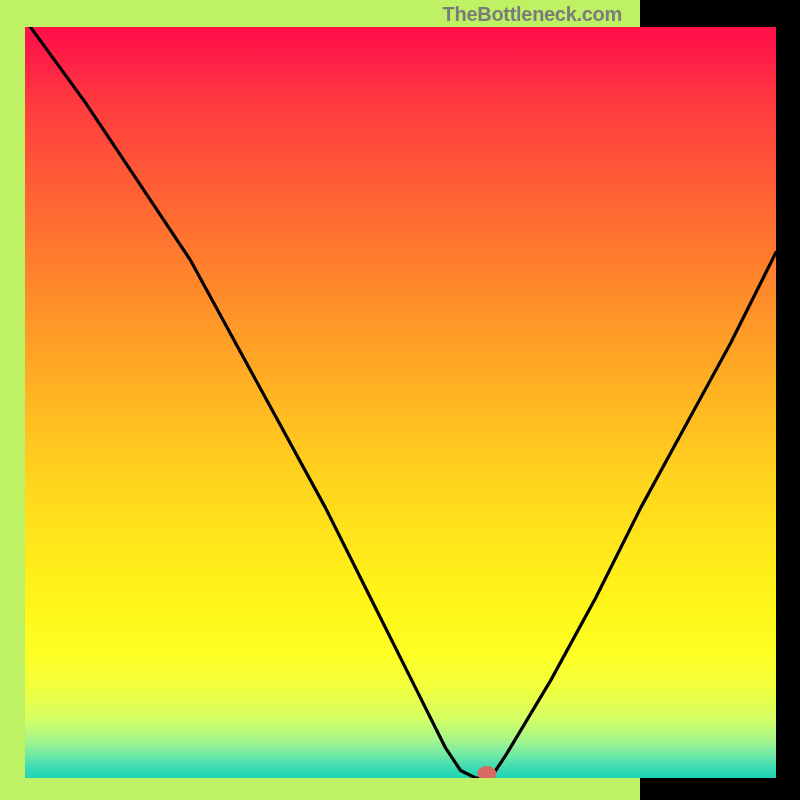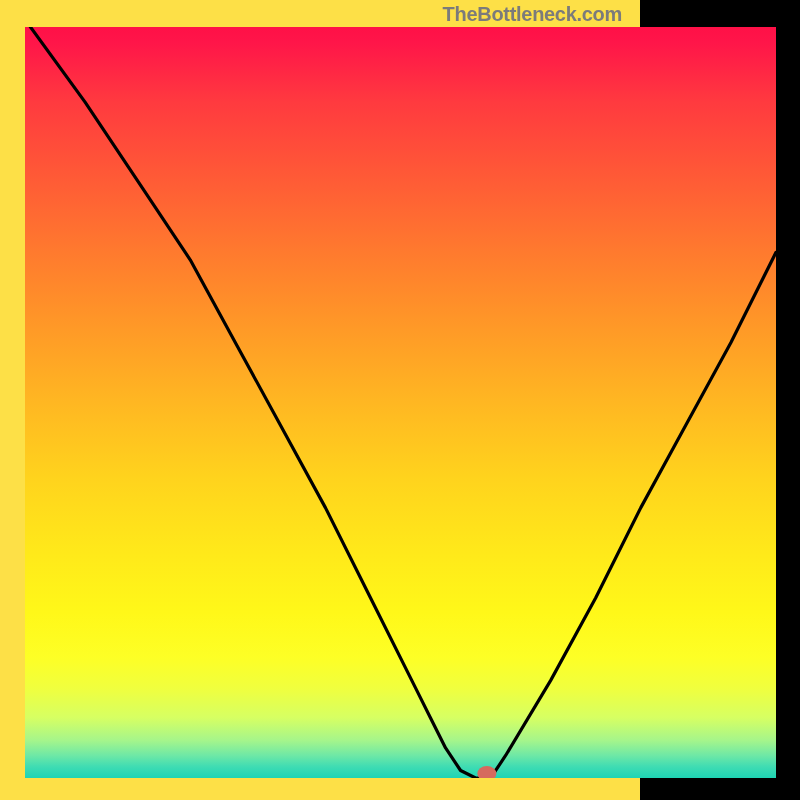--- a/index.html
+++ b/index.html
@@ -9,21 +9,21 @@
     height: 800px;
     background: #000;
     overflow: hidden;
   }
   .frame {
     position: absolute;
     left: 0;
     top: 0;
     width: 640px;
     height: 800px;
-    background: #fde047;
+    background: #bef264;
     text-decoration: underline;
   }
   .plot-area {
     position: absolute;
     left: 25px;
     top: 27px;
     width: 751px;
     height: 751px;
     overflow: hidden;
   }

